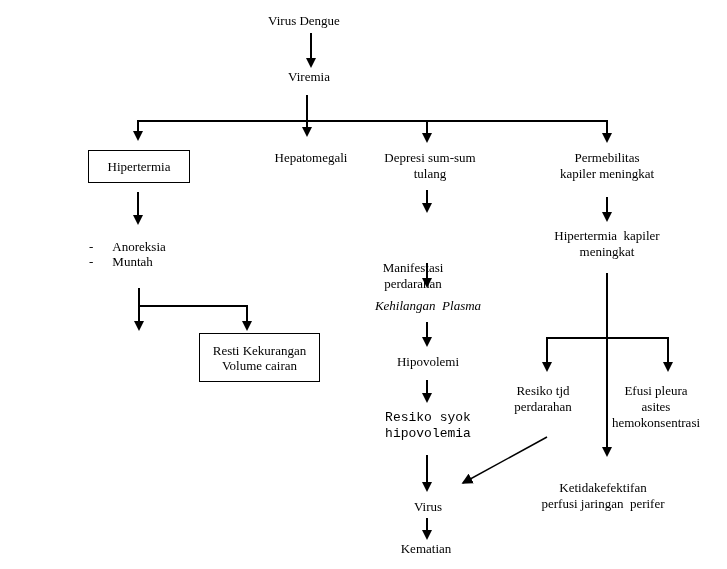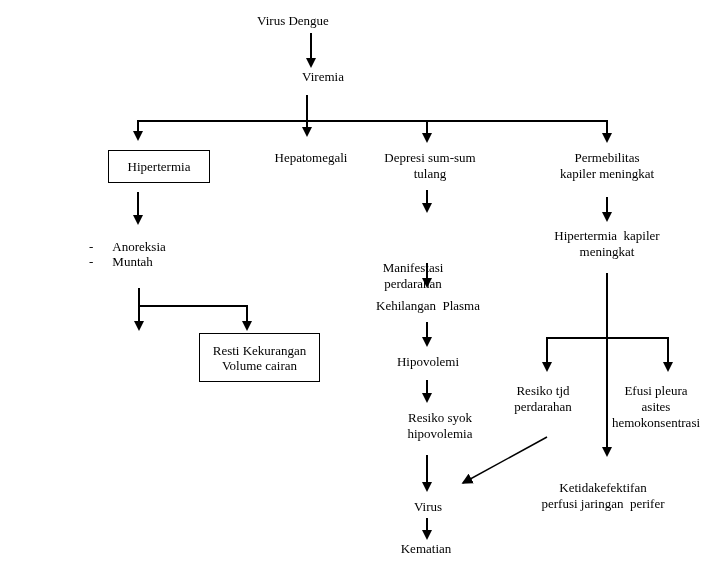--- a/index.html
+++ b/index.html
@@ -26,25 +26,25 @@
   }
   .list { position:absolute; }
   .lrow { display:flex; column-gap:19px; line-height:15px; }
   svg { position:absolute; }
 </style>
 </head>
 <body>
 
 <div class="canvas">
 
-  <div class="label" style="left:293px; top:13px;">Virus Dengue</div>
+  <div class="label" style="left:304px; top:13px;">Virus Dengue</div>
 
-  <div class="label" style="left:309px; top:69px;margin-left:14px;">Viremia</div>
+  <div class="label" style="left:309px; top:69px;">Viremia</div>
 
-  <div class="box" style="left:88px; top:150px; width:100px; height:31px;margin-left:20px;">
+  <div class="box" style="left:88px; top:150px; width:100px; height:31px;">
     <span>Hipertermia</span>
   </div>
 
   <div class="label" style="left:311px; top:150px;text-align:center;">Hepatomegali</div>
 
   <div class="label" style="left:430px; top:150px;">Depresi sum-sum
 tulang</div>
 
   <div class="label" style="left:607px; top:150px;">Permebilitas
 kapiler meningkat</div>
@@ -62,25 +62,25 @@
 
 
   <div class="box" style="left:199px; top:333px; width:119px; height:47px;">
     <span>Resti Kekurangan
 Volume cairan</span>
   </div>
 
   <div class="label" style="left:413px; top:223px;margin-top:37px;">Manifestasi
 perdarahan</div>
 
-  <div class="label" style="left:428px; top:298px;">Kehilangan  Plasma</div>
+  <div class="label" style="left:428px; top:298px;font-style:italic;">Kehilangan  Plasma</div>
 
   <div class="label" style="left:428px; top:354px;">Hipovolemi</div>
 
-  <div class="label" style="left:440px; top:410px;">Resiko syok
+  <div class="label" style="left:428px; top:410px;font-family:Liberation Mono, monospace;">Resiko syok
 hipovolemia</div>
 
   <div class="label" style="left:428px; top:499px;">Virus</div>
 
   <div class="label" style="left:426px; top:541px;">Kematian</div>
 
   <div class="label" style="left:607px; top:228px;">Hipertermia  kapiler
 meningkat</div>
 
   <div class="label" style="left:543px; top:383px;">Resiko tjd

